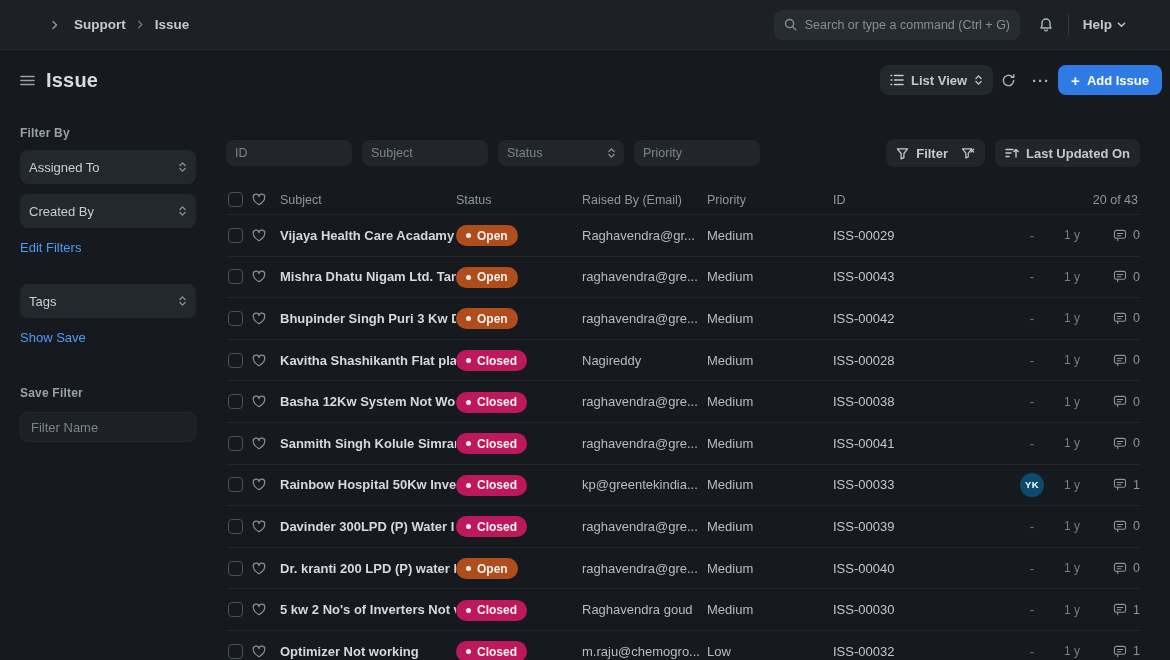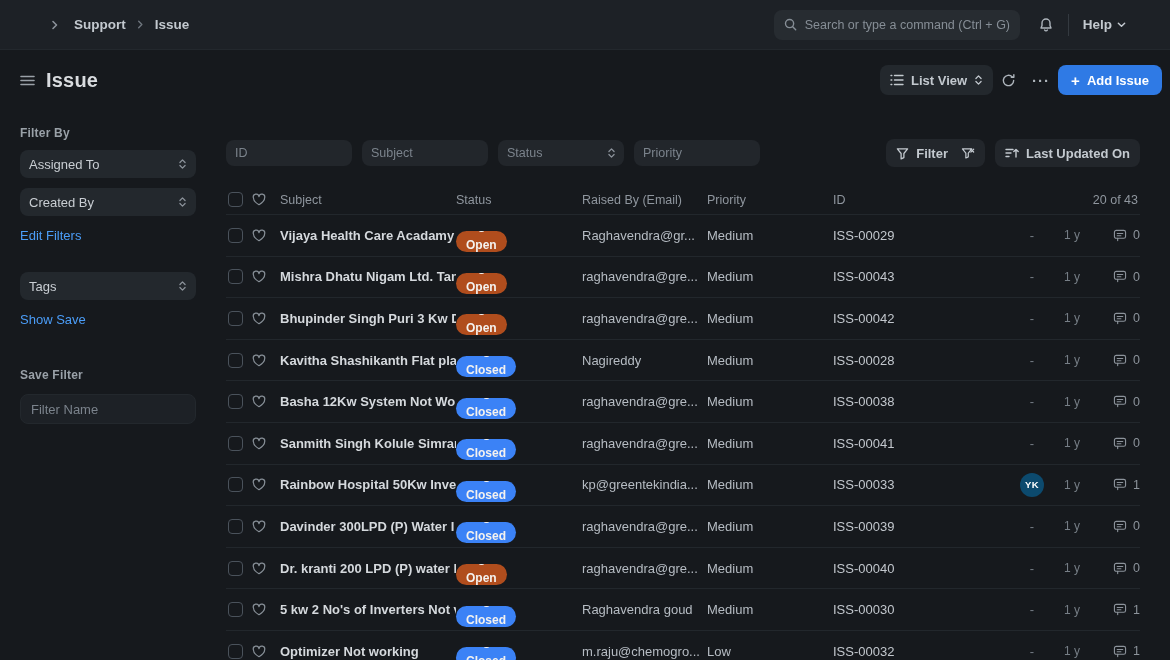--- a/index.html
+++ b/index.html
@@ -44,21 +44,21 @@
   .btn-primary { background:#2f7ae5; color:#ffffff; padding:0 13px; }
   .plus-glyph { font-size:15px; font-weight:600; }
   .dots-glyph { font-size:15px; letter-spacing:1px; color:#aeb5bc; }
 
   
   .content { display:flex; height:550px; }
   .sidebar { width:216px; flex:0 0 216px; padding:16px 20px 0 20px; }
   .side-label { font-size:12px; font-weight:700; color:#9aa1a8; letter-spacing:.2px; }
   .side-select {
     margin-top:10px; height:28px; background:#23282d; border-radius:8px;
-    display:flex; align-items:center; padding:8px 9px; font-size:13px; color:#c9ced3; cursor:pointer;
+    display:flex; align-items:center; padding:17px 9px; font-size:13px; color:#c9ced3; cursor:pointer;
   }
   .side-select .grow { flex:1; }
   .side-link { display:inline-block; margin-top:12px; font-size:13px; color:#4b9df8; cursor:pointer; }
   .side-gap { height:18px; }
   .save-filter { margin-top:40px; }
   .filter-name-input {
     margin-top:12px; width:100%; height:30px; background:#1d2126; border:1px solid #23282d; border-radius:8px;
     padding:8px 10px; font-size:13px; color:#c9ced3; font-family:"Liberation Sans", sans-serif; outline:none;
   }
   .filter-name-input::placeholder { color:#7b838c; }
@@ -98,25 +98,25 @@
   .row { height:41.6px; border-bottom:1px solid #22272c; cursor:pointer; }
   .checkbox {
     width:15px; height:15px; border:1.5px solid #4a525b; border-radius:4px; margin-left:2px; cursor:pointer;
   }
   .heart { color:#878f97; cursor:pointer; }
   .cell-subject { font-size:13px; font-weight:700; color:#d5d9dd; white-space:nowrap; overflow:hidden; }
   .cell-text { font-size:13px; color:#b6bcc3; white-space:nowrap; overflow:hidden; padding-right:10px; }
   .cell-id { font-size:13px; color:#c2c7cd; white-space:nowrap; }
   .badge {
     display:inline-flex; align-items:center; gap:6px; height:21px; padding:0 10px; border-radius:999px;
-    font-size:12px; font-weight:600; color:#f4f2ef;flex-direction:column;
+    font-size:12px; font-weight:600; color:#f4f2ef;
   }
   .badge .dot { width:5px; height:5px; border-radius:50%; background:#f4f2ef; }
   .badge.open { background:#b04d1d; }
-  .badge.closed { background:#3b82f6; }
+  .badge.closed { background:#be185d; }
   .cell-assigned { display:flex; justify-content:center; }
   .dash { color:#767e86; font-size:13px; }
   .avatar {
     width:24px; height:24px; border-radius:50%; background:#0c4a6e; color:#fff;
     font-size:9.5px; font-weight:700; display:flex; align-items:center; justify-content:center; letter-spacing:.3px;
   }
   .cell-time { font-size:12px; color:#767e86; text-align:center; }
   .cell-comments { display:flex; align-items:center; justify-content:flex-end; gap:6px; font-size:12.5px; color:#8c939b; }
 </style>
 </head>

